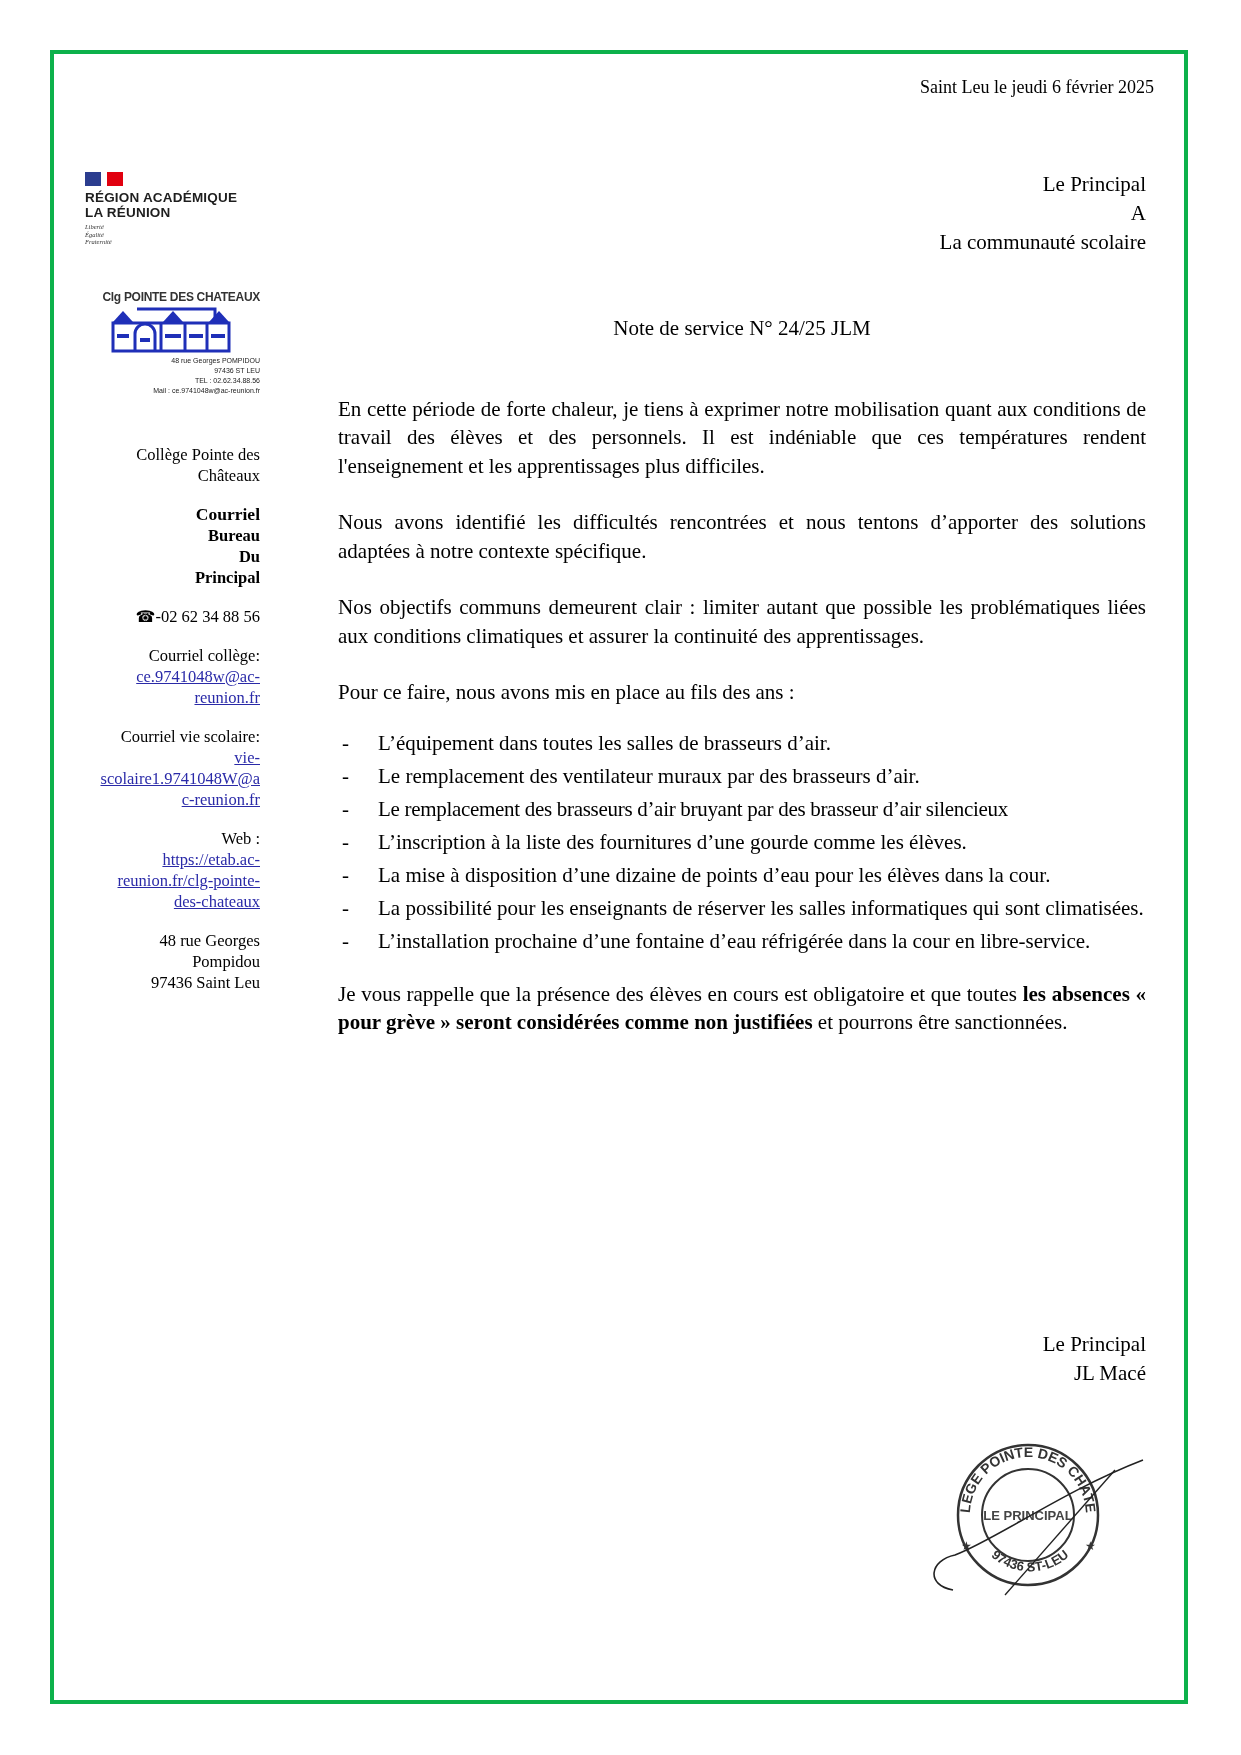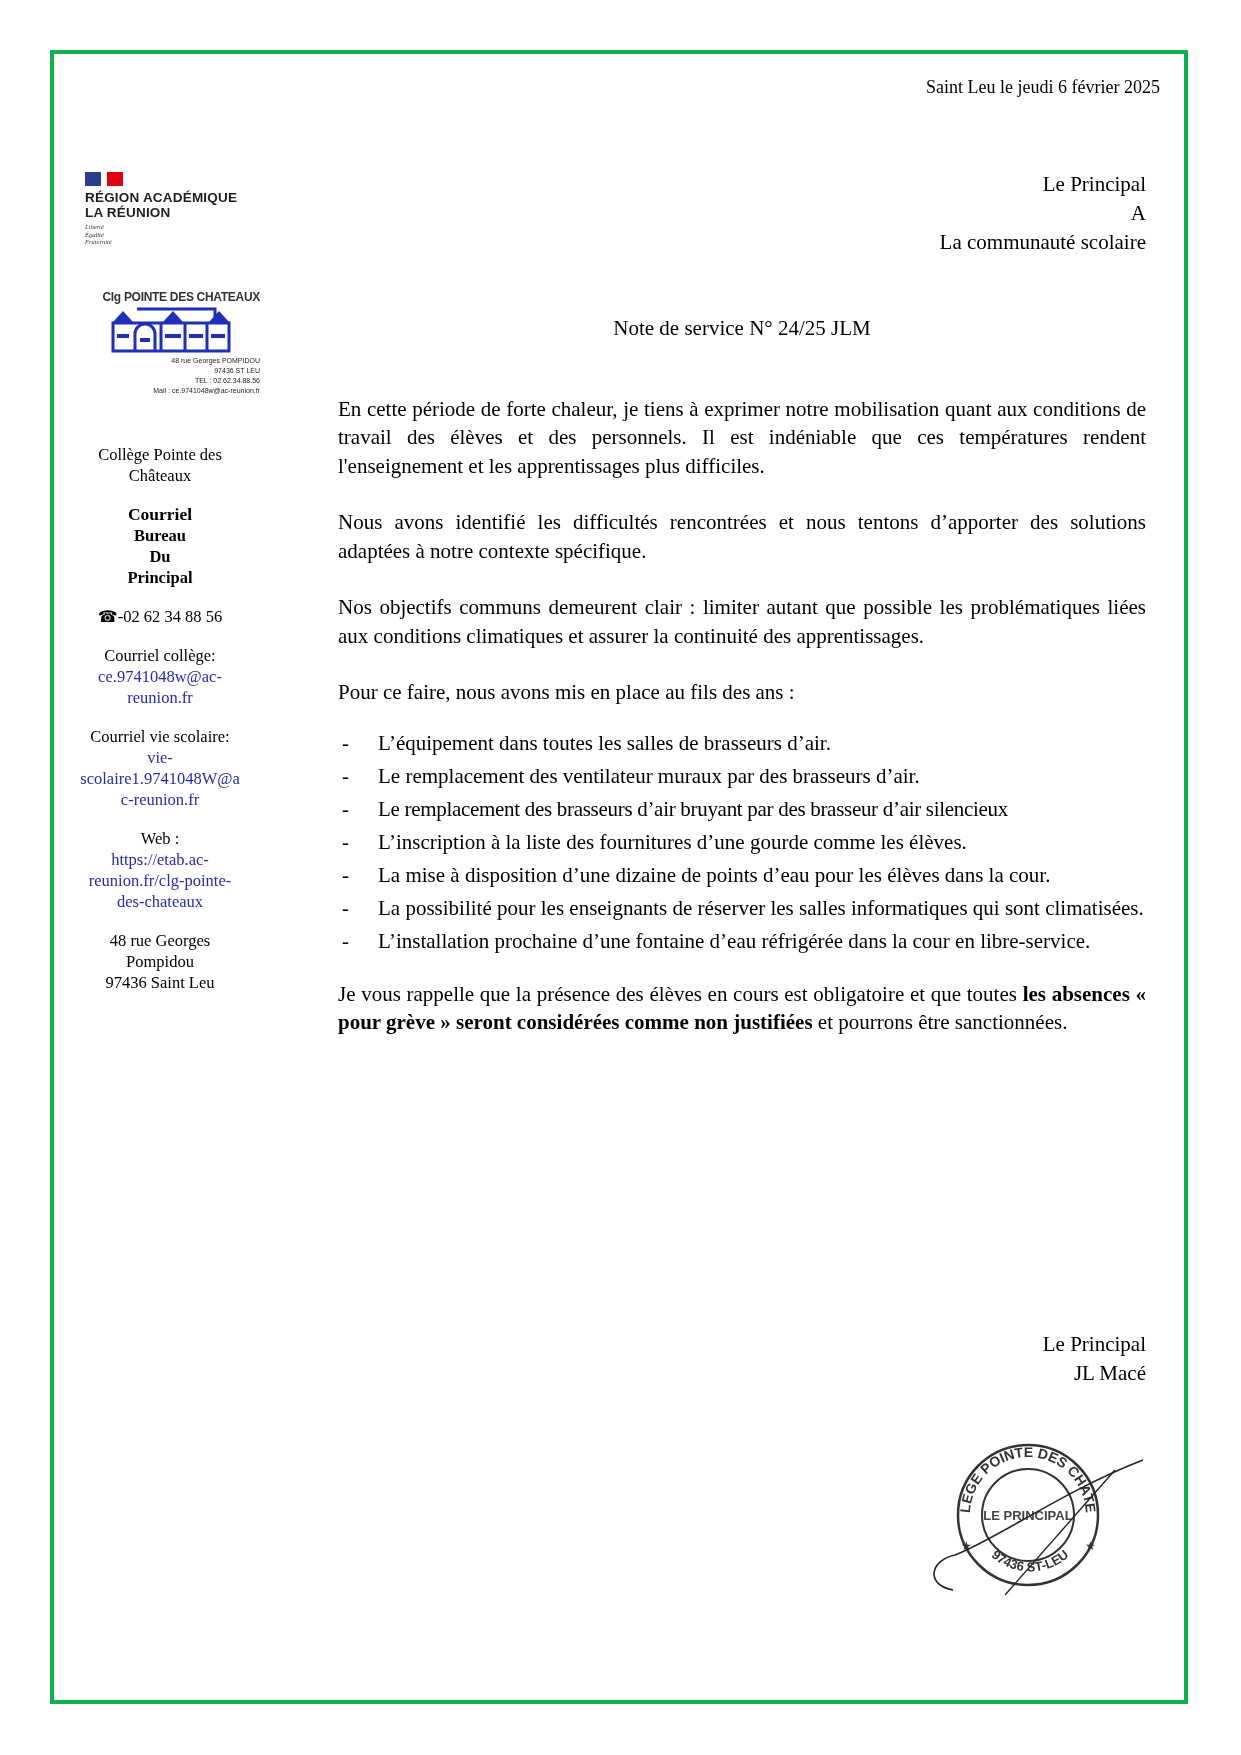--- a/index.html
+++ b/index.html
@@ -7,43 +7,43 @@
       width: 1241px; height: 1755px; position: relative; overflow: hidden;
       font-family: "Liberation Serif", serif; color: #000;
     }
     .frame {
       position: absolute; left: 50px; top: 50px; width: 1130px; height: 1646px;
       border: 4px solid #0DB14B;
     }
     .abs { position: absolute; }
 
     
-    .date { right: 81px; top: 77px; font-size: 18px; }
+    .date { right: 87px; top: 77px; font-size: 18px; }
     .recipient { right: 95px; top: 170px; font-size: 21px; line-height: 29px; text-align: right; }
 
     
     .region-logo { left: 85px; top: 172px; width: 180px; }
     .flag { display: flex; width: 38px; height: 14px; margin-bottom: 4px; }
     .flag .blue { width: 16px; background: #2b3d8f; position: relative; }
     .flag .white { width: 6px; background: #fff; }
     .flag .red { width: 16px; background: #e1000f; }
     .region-name { font-family: "Liberation Sans", sans-serif; font-weight: bold; font-size: 13.5px; line-height: 15px; color: #1e1e1e; letter-spacing: 0.2px; }
     .motto { font-family: "Liberation Serif", serif; font-style: italic; font-size: 6.5px; line-height: 7.5px; color: #333; margin-top: 3px; }
 
     .school-logo { left: 80px; top: 290px; width: 180px; text-align: right; }
     .school-logo-name { font-family: "Liberation Sans", sans-serif; font-size: 12px; color: #333; font-weight: bold; letter-spacing: -0.3px; }
     .school-building { display: block; margin: 2px auto 0; }
     .school-logo-info { font-family: "Liberation Sans", sans-serif; font-size: 7px; line-height: 10px; color: #222; margin-top: 2px; }
 
     
-    .sidebar { right: 981px; top: 444px; width: 200px; text-align: center; font-size: 16.5px; line-height: 21px; }
+    .sidebar { right: 981px; top: 444px; width: 200px; text-align: right; font-size: 16.5px; line-height: 21px; }
     .sidebar .gap { height: 18px; }
     .sidebar .bold { font-weight: bold; }
     .sidebar .bold-lg { font-weight: bold; font-size: 17.5px; }
-    .sidebar a { color: #1a0dab; color: #2a2aa8; }
+    .sidebar a { color: #1a0dab; color: #2a2aa8; text-decoration: underline; }
     .sidebar .phone-icon { font-size: 16px; }
 
     
     .main { left: 338px; top: 314px; width: 808px; font-size: 21px; line-height: 28.5px; }
     .main p { margin: 0; text-align: justify; }
     .main .gap { height: 28px; }
     .main .salutation { text-align: center; padding-left: 80px; }
     .bullets { list-style: none; margin: 0; padding: 0; }
     .bullets li { position: relative; padding-left: 40px; line-height: 33px; }
     .bullets li .dash { position: absolute; left: 4px; top: 0; }

